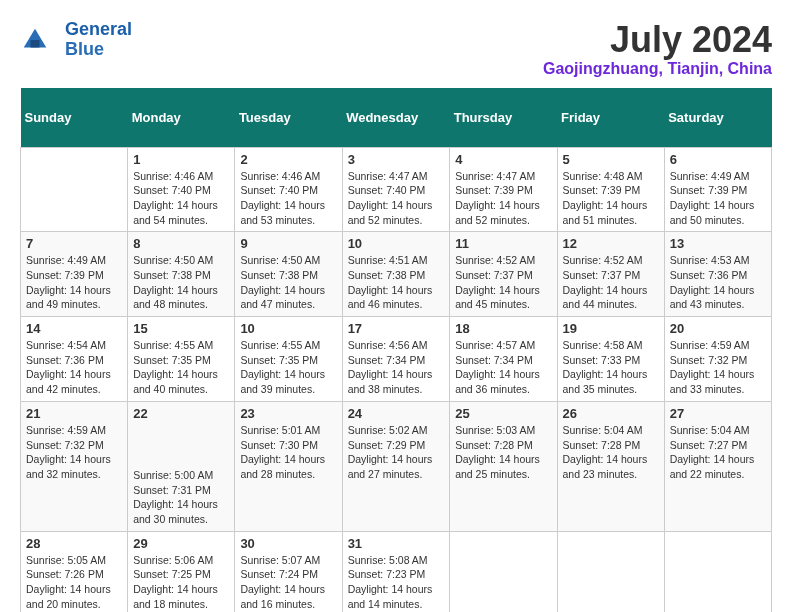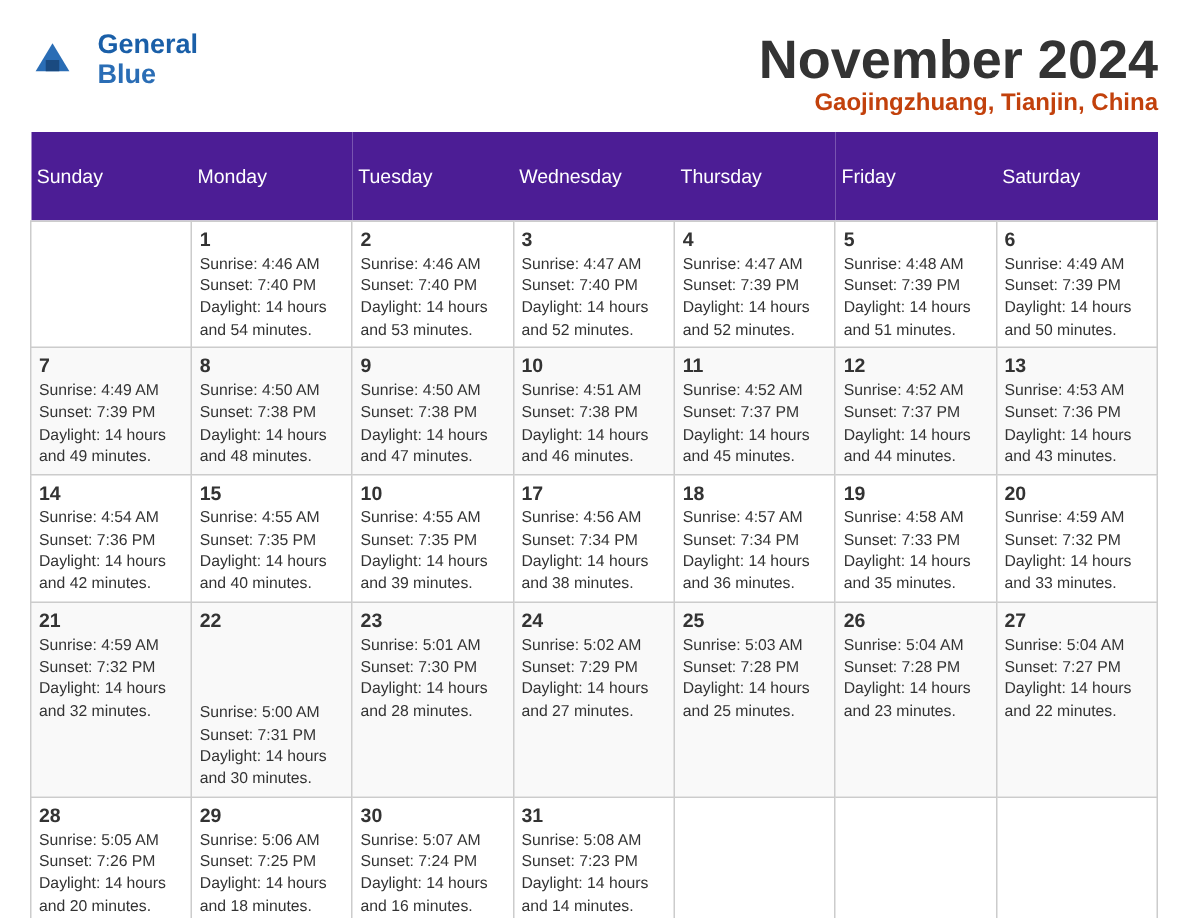--- a/index.html
+++ b/index.html
@@ -38,35 +38,35 @@
       text-align: right;
     }
     .month-title {
       font-size: 36px;
       font-weight: bold;
       color: #333;
       line-height: 1.1;
     }
     .location {
       font-size: 16px;
-      color: #c2410c;
+      color: #6d28d9;
       font-weight: bold;
     }
     table {
       width: 100%;
       border-collapse: collapse;
       font-size: 11px;
     }
     th {
-      background-color: #4c1d95;
+      background-color: #0f766e;
       color: #fff;
       padding: 22px 4px;
       text-align: left;
       font-size: 13px;
-      font-weight: normal;
+      font-weight: bold;
     }
     td {
       border: 1px solid #ccc;
       padding: 4px 5px;
       vertical-align: top;
       width: 108px;
       min-height: 80px;
       background: #fff;
     }
     tr:nth-child(even) td {
@@ -97,21 +97,21 @@
     <svg class="logo-icon" viewBox="0 0 40 40">
       <polygon points="20,5 35,30 5,30" fill="#2a6db5"></polygon>
       <rect x="14" y="20" width="12" height="10" fill="#1a4a80"></rect>
     </svg>
     <div class="logo-text">
       <div><span>General</span></div>
       <div style="color:#2a6db5;">Blue</div>
     </div>
   </div>
   <div class="title-block">
-    <div class="month-title">November 2024</div>
+    <div class="month-title">July 2024</div>
     <div class="location">Gaojingzhuang, Tianjin, China</div>
   </div>
 </div>
 
 <table>
   <thead>
     <tr>
     <th>Sunday</th>
         <th>Monday</th>
         <th>Tuesday</th>

